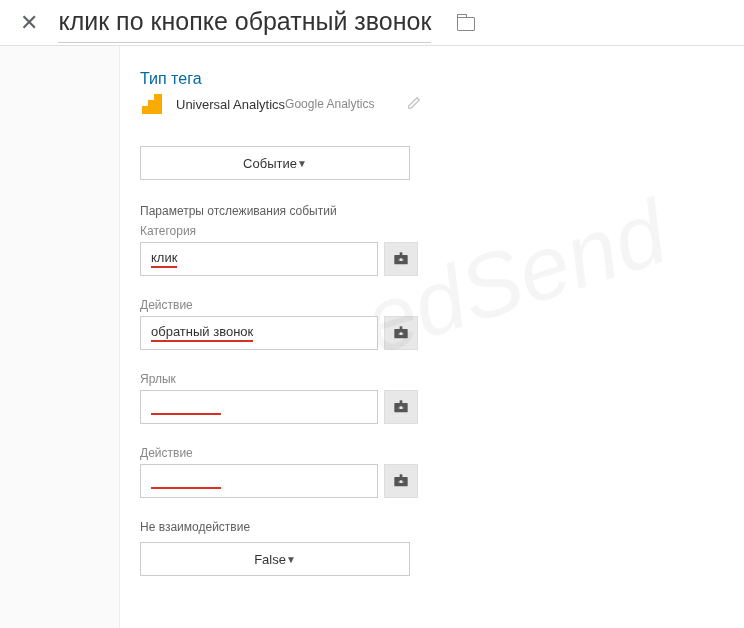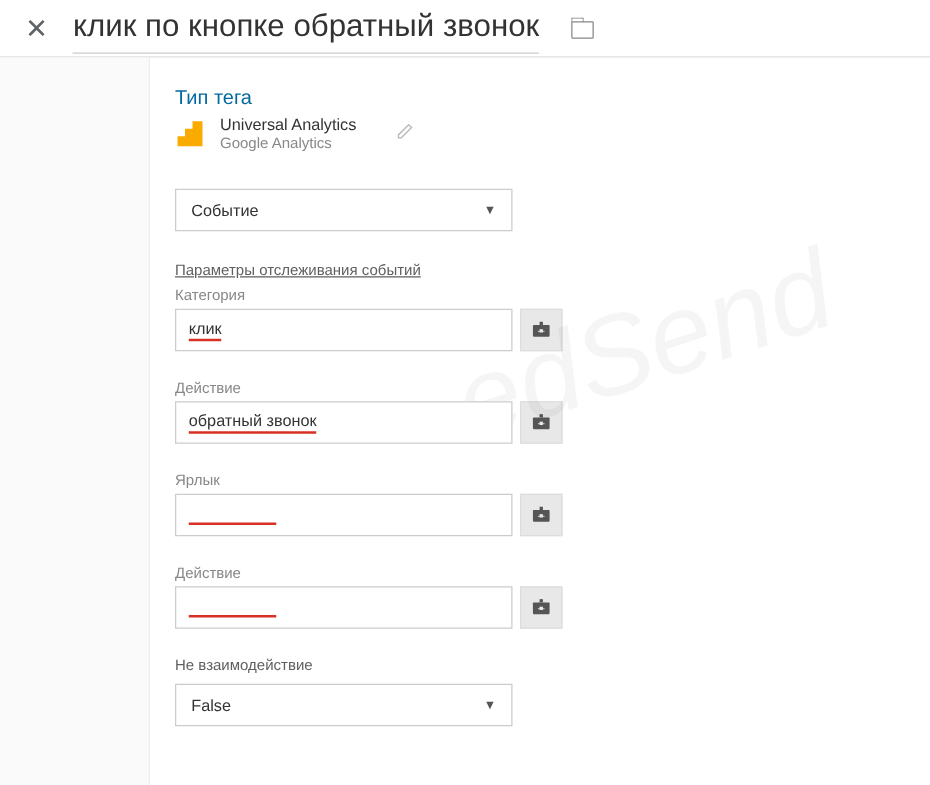--- a/index.html
+++ b/index.html
@@ -98,21 +98,21 @@
       width: 24px;
       height: 24px;
       position: relative;
     }
     .ua-icon svg {
       width: 24px;
       height: 24px;
     }
     .tag-type-text {
       display: flex;
-      flex-direction: column;
+      flex-direction: row;
       justify-content: space-between;
     }
     .tag-type-name {
       font-size: 13px;
       color: #333;
       font-weight: 500;
     }
     .tag-type-sub {
       font-size: 12px;
       color: #888;
@@ -131,43 +131,42 @@
       font-size: 12px;
       color: #888;
       margin-bottom: 4px;
     }
     .select {
       width: 270px;
       height: 34px;
       border: 1px solid #ccc;
       display: flex;
       align-items: center;
-      justify-content: space-between;
+      justify-content: center;
       padding: 0 12px;
       font-size: 13px;
       color: #333;
       background: #fff;
       margin-bottom: 24px;
     }
     .select-arrow {
       color: #555;
       font-size: 10px;
     }
     .param-section {
       margin-bottom: 6px;
-      text-decoration: underline;
     }
     .input-row {
       display: flex;
       align-items: center;
       gap: 6px;
       margin-bottom: 22px;
     }
     .text-input {
-      width: 270px;
+      width: 238px;
       height: 34px;
       border: 1px solid #ccc;
       padding: 12px 10px;
       font-size: 13px;
       color: #333;
       background: #fff;
       display: flex;
       align-items: center;
       position: relative;
     }

